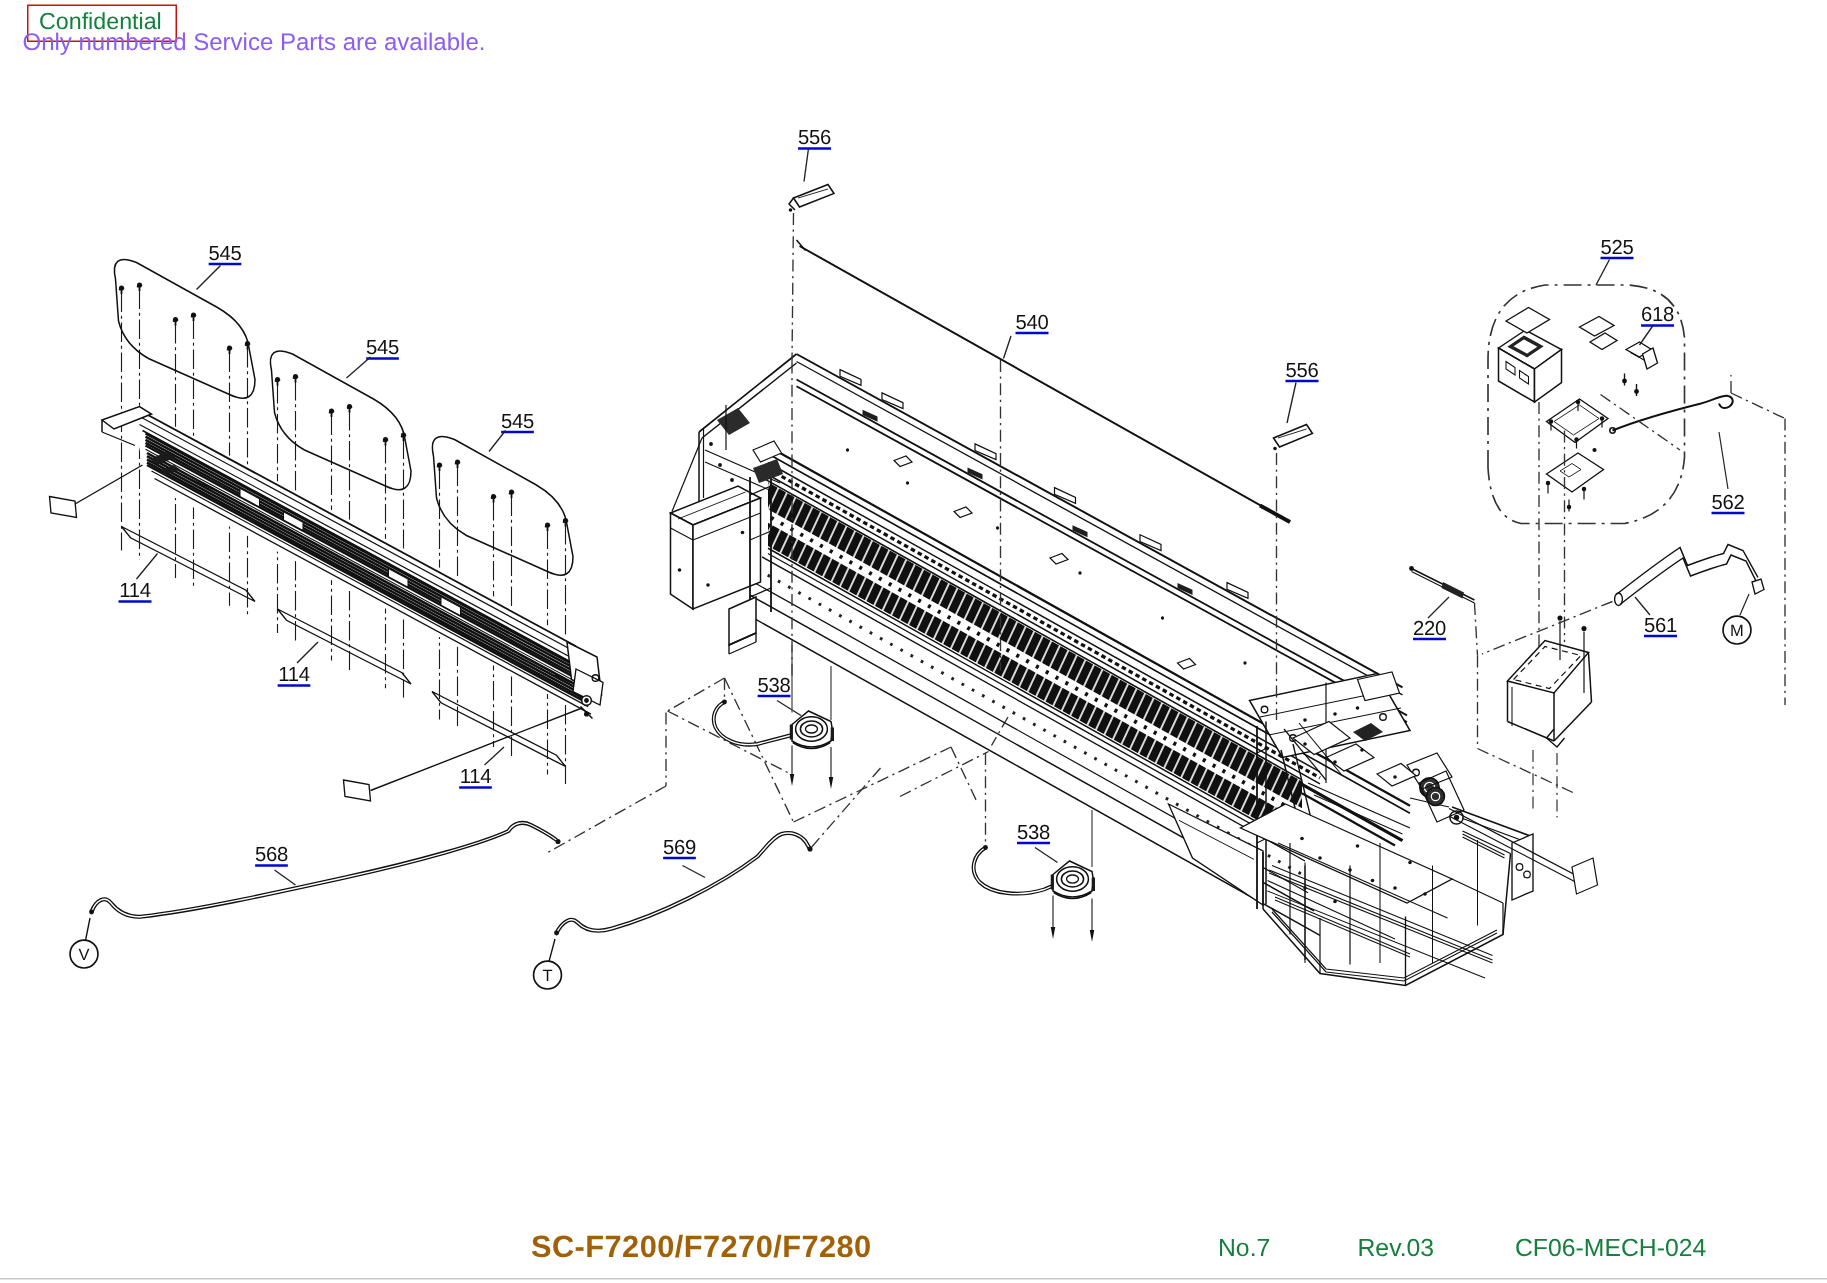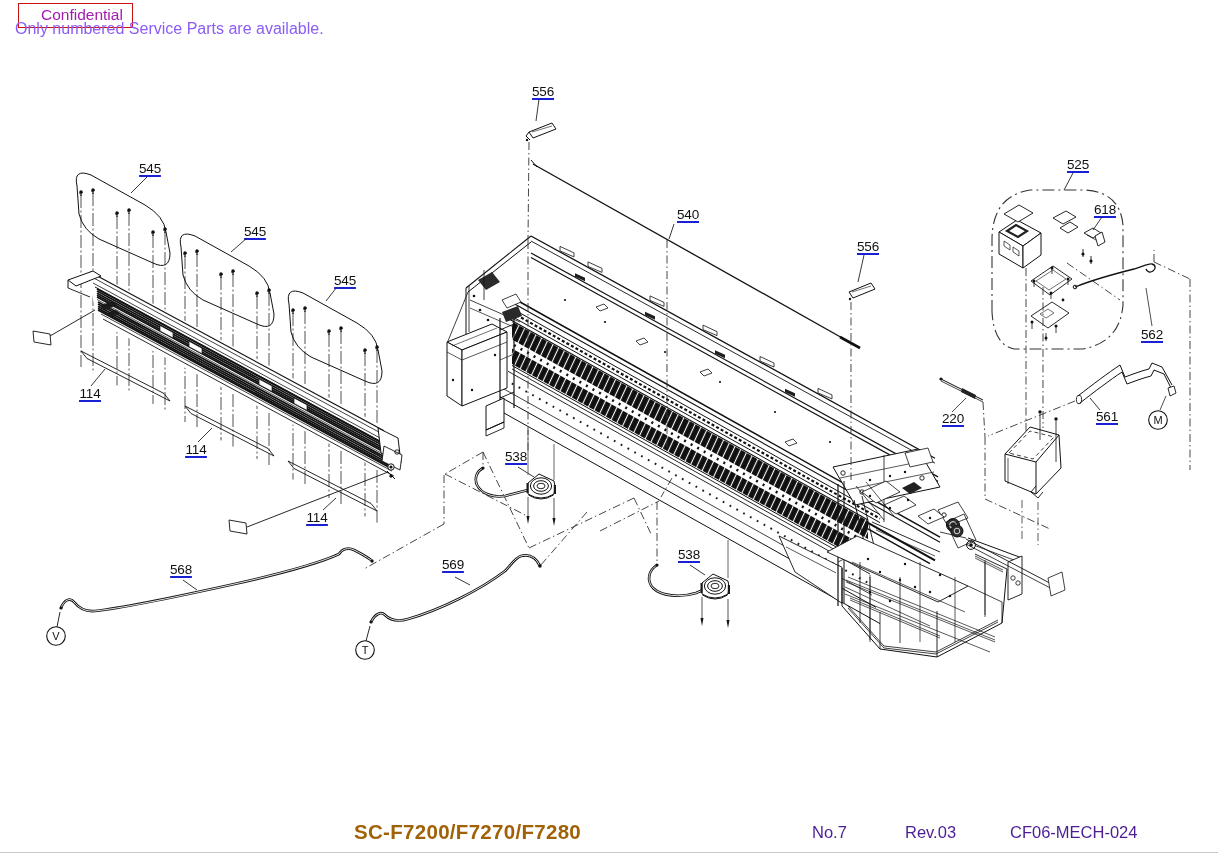--- a/index.html
+++ b/index.html
@@ -1,19 +1,19 @@
 <!DOCTYPE html>
 <html><head><meta charset="utf-8">
 <style>
 html,body{margin:0;padding:0;background:#ffffff;width:1218px;height:855px;overflow:hidden}
-.conf{position:absolute;left:18px;top:3px;border:1.6px solid #cc1111;color:#a21caf;
- font:15.5px "Liberation Sans",sans-serif;padding:2px 9px 3px 22px}
+.conf{position:absolute;left:18px;top:3px;border:1.6px solid #cc1111;color:#15803d;
+ font:15.5px "Liberation Sans",sans-serif;padding:2px 9px 3px 7px}
 .sub{position:absolute;left:15px;top:20px;color:#8b5cf6;font:16px "Liberation Sans",sans-serif}
 .f1{position:absolute;left:354px;top:820px;color:#a16207;font:bold 20.5px "Liberation Sans",sans-serif;letter-spacing:0.3px}
-.f2{position:absolute;top:823px;color:#4c1d95;font:16.5px "Liberation Sans",sans-serif}
+.f2{position:absolute;top:823px;color:#15803d;font:16.5px "Liberation Sans",sans-serif}
 .bline{position:absolute;left:0;top:852px;width:1218px;border-top:1.5px solid #c8c8c8}
 svg{position:absolute;left:0;top:0}
 </style></head>
 <body>
 <svg width="1218" height="855" viewBox="0 0 1218 855">
 <defs>
 <pattern id="hx" width="6.5" height="6.5" patternUnits="userSpaceOnUse" patternTransform="rotate(115)">
 <rect width="6.5" height="6.5" fill="#101010"></rect>
 <line x1="0" y1="3.25" x2="6.5" y2="3.25" stroke="#ffffff" stroke-width="1.1"></line>
 </pattern>

